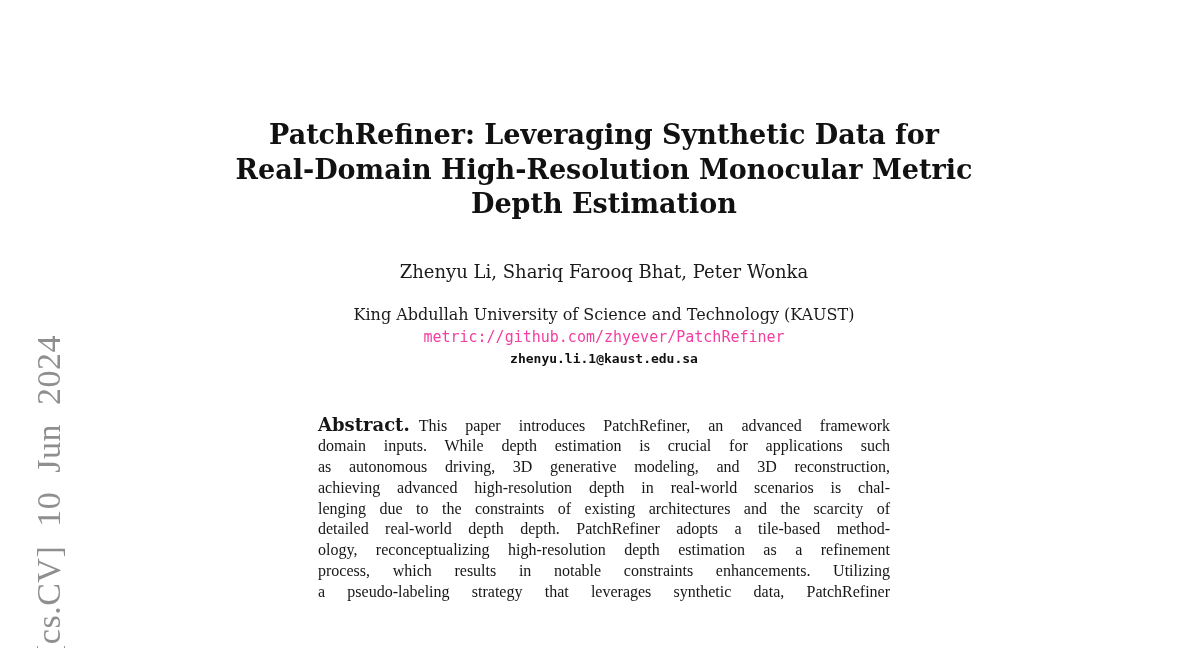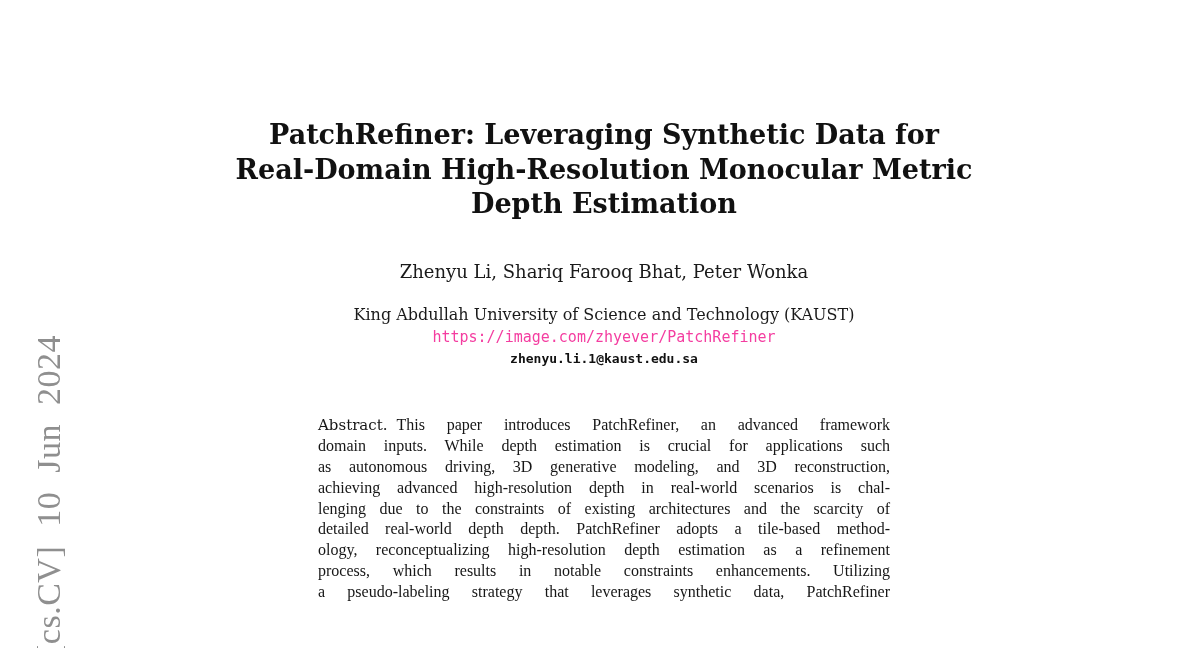--- a/index.html
+++ b/index.html
@@ -85,42 +85,42 @@
   }
   .abs-line {
     text-align: justify;
     text-align-last: justify;
     white-space: normal;
     height: 20.9px;
     overflow: visible;
   }
   .abs-label {
     font-family: "DejaVu Serif", serif;
-    font-weight: normal;
-    font-size: 15px;
+    font-weight: bold;
+    font-size: 18px;
     padding-right: 9px;
   }
 </style>
 </head>
 <body>
 
 <div class="arxiv-stamp" style="color: rgb(143, 143, 143);">[cs.CV] 10 Jun 2024</div>
 
 <div class="front title-block">
   <div>PatchRefiner: Leveraging Synthetic Data for</div>
   <div>Real-Domain High-Resolution Monocular Metric</div>
   <div>Depth Estimation</div>
 </div>
 
 <div class="front authors-line">Zhenyu Li, Shariq Farooq Bhat, Peter Wonka</div>
 
 <div class="front affiliation-line">King Abdullah University of Science and Technology (KAUST)</div>
 
 <div class="front link-line">
-  <a href="#" style="color: rgb(244, 61, 160);">https://image.com/zhyever/PatchRefiner</a>
+  <a href="#" style="color: rgb(244, 61, 160);">metric://github.com/zhyever/PatchRefiner</a>
 </div>
 
 <div class="front email-line">zhenyu.li.1@kaust.edu.sa</div>
 
 <div class="abstract">
   <div class="abs-line">
     <span class="abs-label">Abstract.</span><span>This paper introduces PatchRefiner, an advanced framework</span>
   </div>
   <div class="abs-line">domain inputs. While depth estimation is crucial for applications such</div>
   <div class="abs-line">as autonomous driving, 3D generative modeling, and 3D reconstruction,</div>

